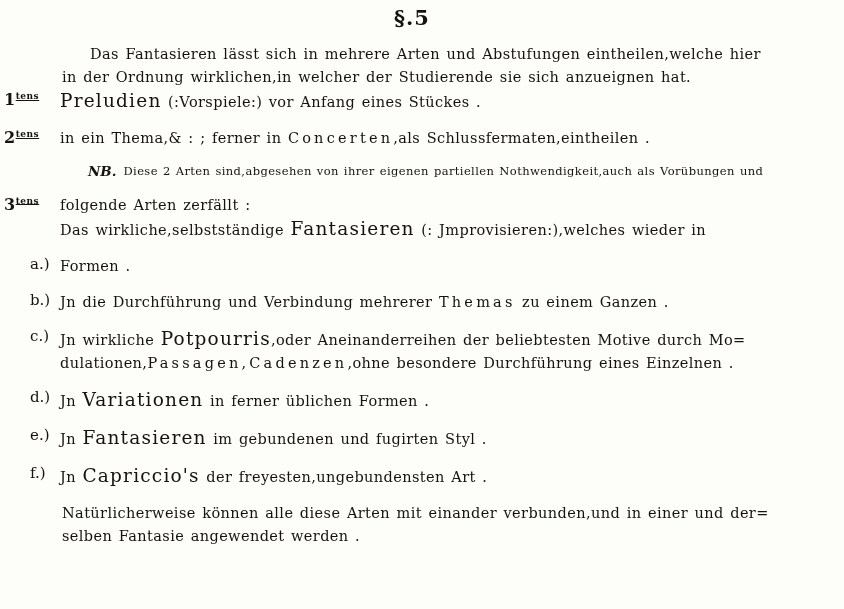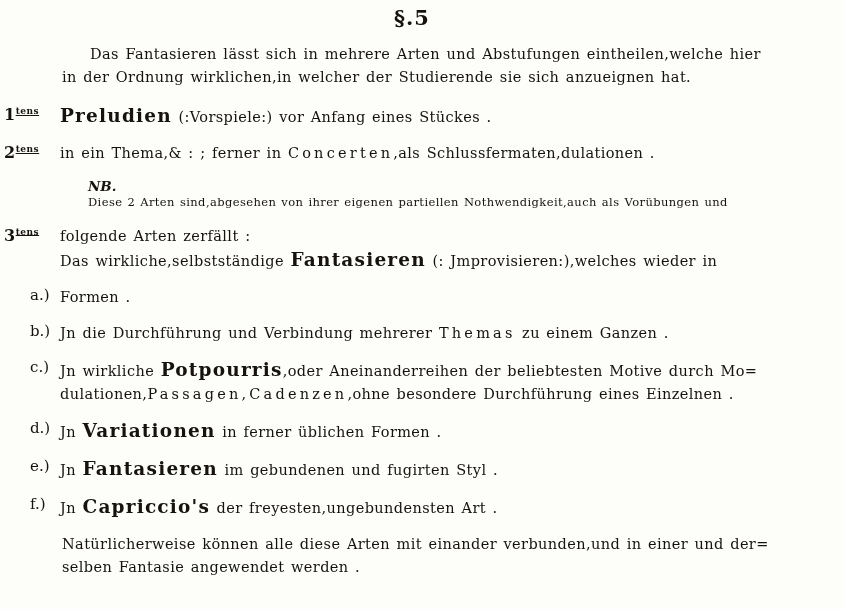--- a/index.html
+++ b/index.html
@@ -13,31 +13,31 @@
   .page { padding: 5px 22px 0 2px; }
   .heading {
     text-align: center;
     font-size: 21px;
     font-weight: bold;
     letter-spacing: 1px;
     margin-bottom: 13px;
   }
   .line { display: block; line-height: 23px; }
   .para, .text { font-size: 14.5px; letter-spacing: 0.4px; word-spacing: 1.5px; }
-  .intro { margin-left: 60px; margin-bottom: 15px; }
+  .intro { margin-left: 60px; }
   .indent { padding-left: 28px; }
   .row { display: flex; align-items: flex-start; margin-bottom: 13px; }
   .marker { flex: none; }
   .marker.num { width: 58px; padding-left: 2px; padding-top: 1px; font-size: 16px; font-weight: bold; letter-spacing: 0.5px; }
   .ord { font-size: 9px; font-weight: bold; text-decoration: underline; letter-spacing: 0.5px; }
   .row.letter .marker { width: 30px; margin-left: 28px; font-size: 15px; }
   .text { flex: 1; line-height: 23px; }
-  .big { font-size: 18.5px; font-weight: bold; letter-spacing: 1.2px; }
+  .big { font-size: 18.5px; font-weight: normal; letter-spacing: 1.2px; }
   .sp { letter-spacing: 3.2px; }
-  .nb { display: flex; margin-left: 86px; margin-right: 10px; margin-bottom: 14px; font-size: 11.5px; flex-direction: column; }
+  .nb { display: flex; margin-left: 86px; margin-right: 10px; margin-bottom: 14px; font-size: 11.5px; }
   .nb-sign { flex: none; font-style: italic; font-weight: bold; font-size: 13.5px; margin-right: 7px; line-height: 16px; }
   .nb .line { line-height: 16.5px; letter-spacing: 0.4px; word-spacing: 1px; }
   .closing { margin-left: 60px; }
 </style>
 </head>
 <body>
 
 <div class="page">
 
   <div class="heading">§.5</div>
@@ -50,21 +50,21 @@
   <div class="row">
     <span class="marker num"><span>1</span><sup class="ord">tens</sup></span>
     <div class="text">
       <span class="big">Preludien</span><span> (:Vorspiele:) vor Anfang eines Stückes .</span>
     </div>
   </div>
 
   <div class="row">
     <span class="marker num"><span>2</span><sup class="ord">tens</sup></span>
     <div class="text">
-      <span class="line"><span>in ein Thema,&amp; : ; ferner in </span><span class="sp">Concerten</span><span>,als Schlussfermaten,dulationen .</span></span>
+      <span class="line"><span>in ein Thema,&amp; : ; ferner in </span><span class="sp">Concerten</span><span>,als Schlussfermaten,eintheilen .</span></span>
     </div>
   </div>
 
   <div class="nb">
     <span class="nb-sign">NB.</span>
     <div class="nb-text">
       <span class="line">Diese 2 Arten sind,abgesehen von ihrer eigenen partiellen Nothwendigkeit,auch als Vorübungen und</span>
     </div>
   </div>
 

